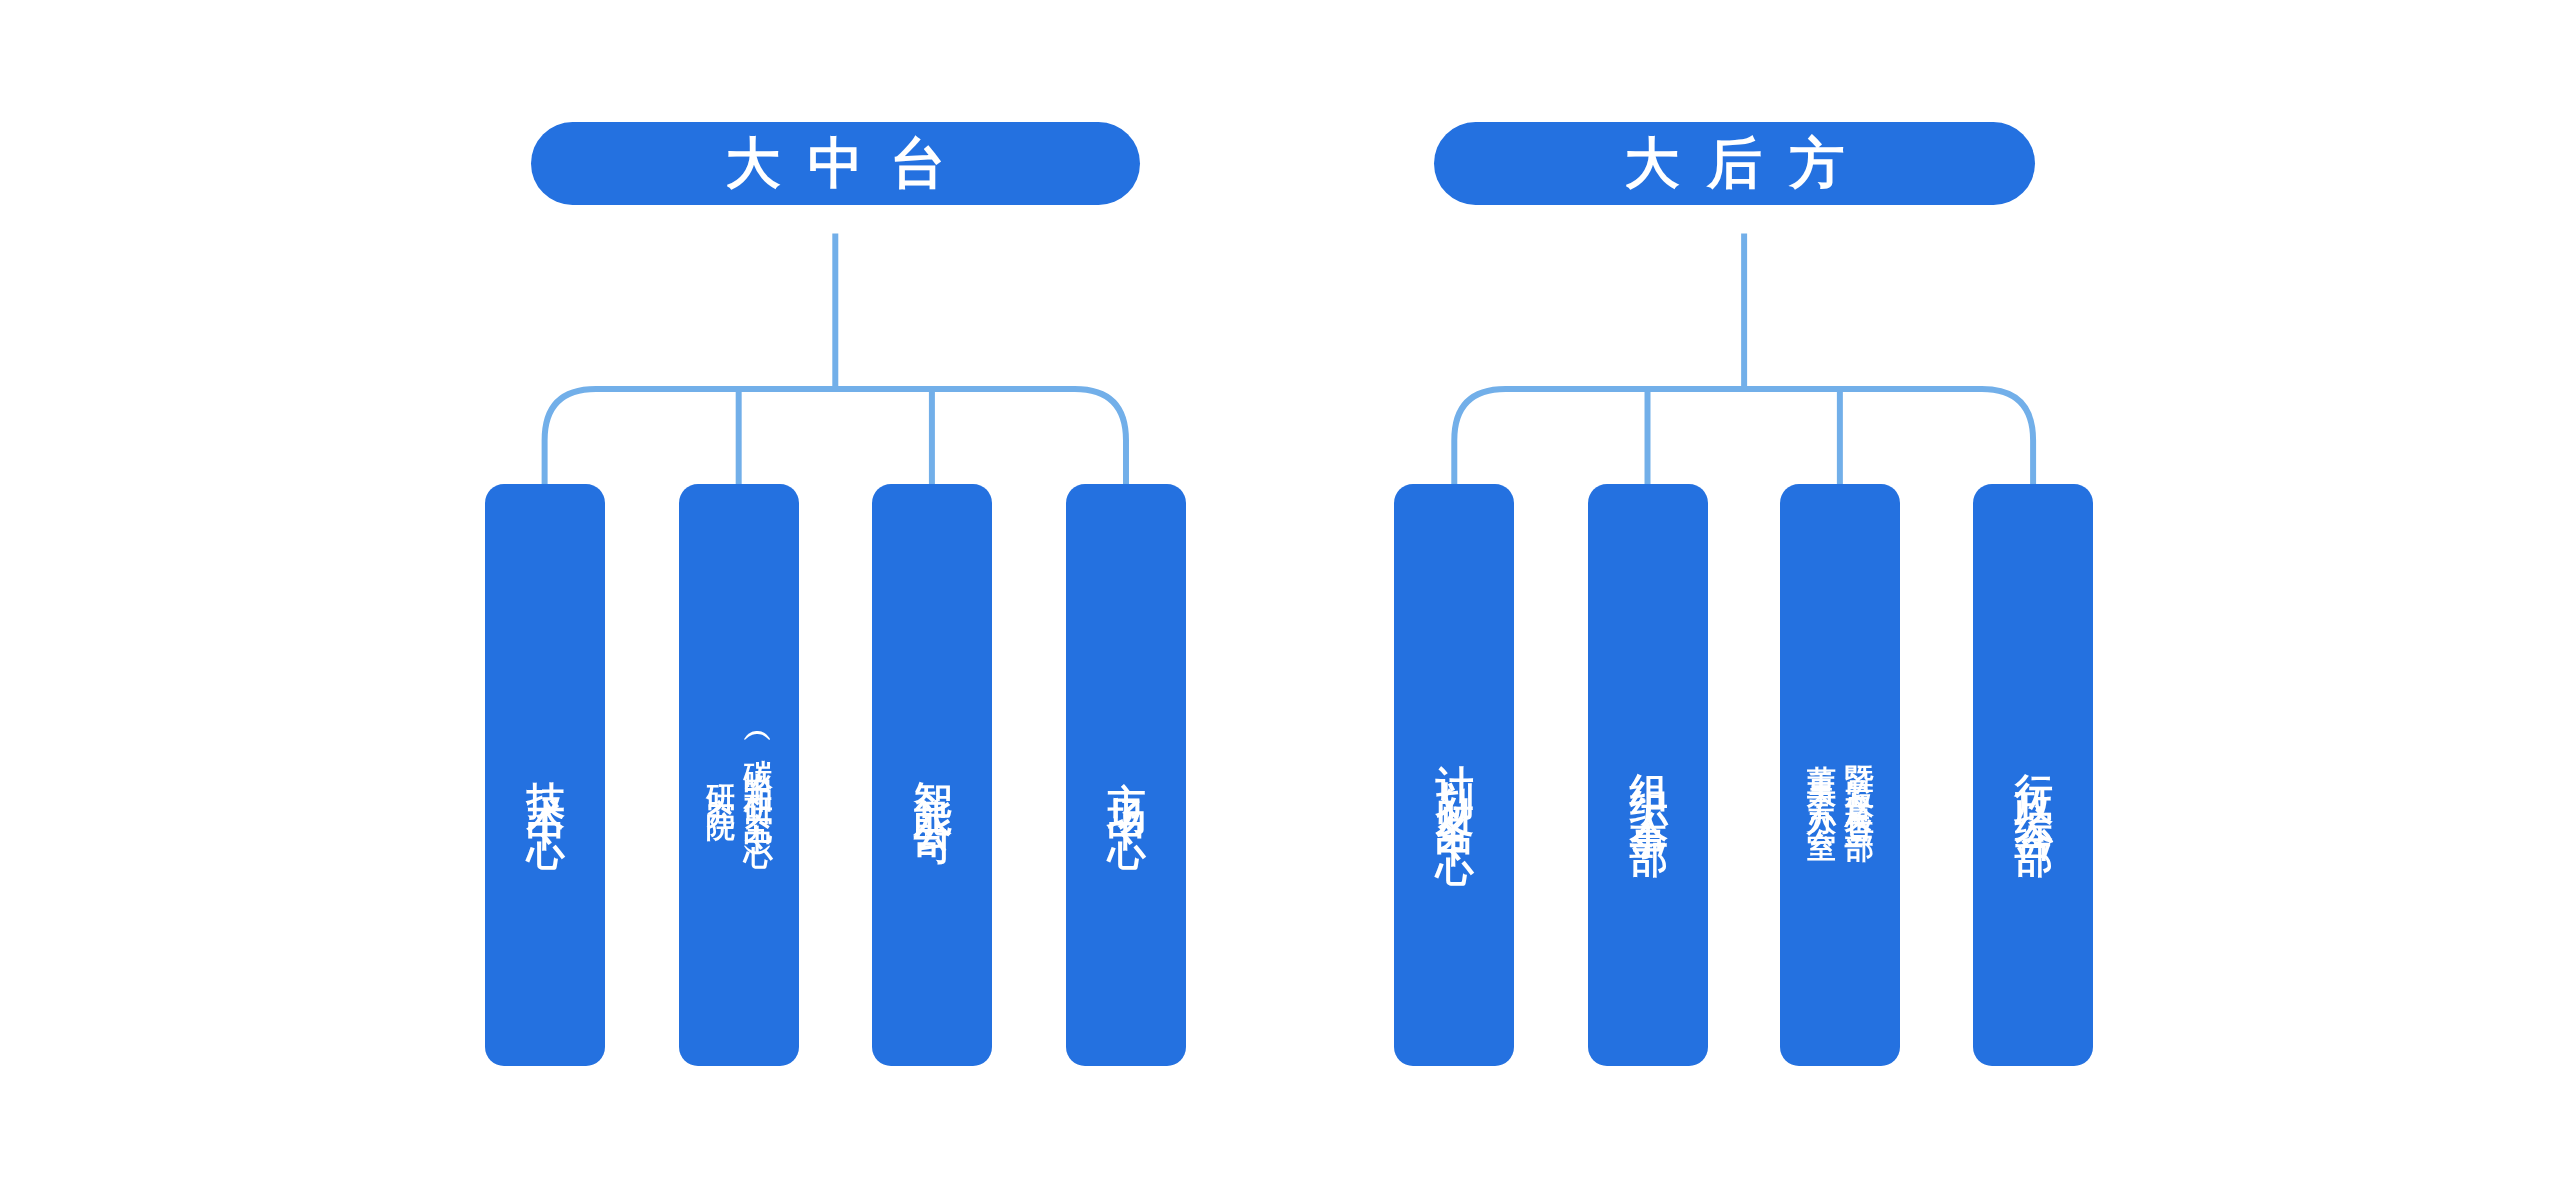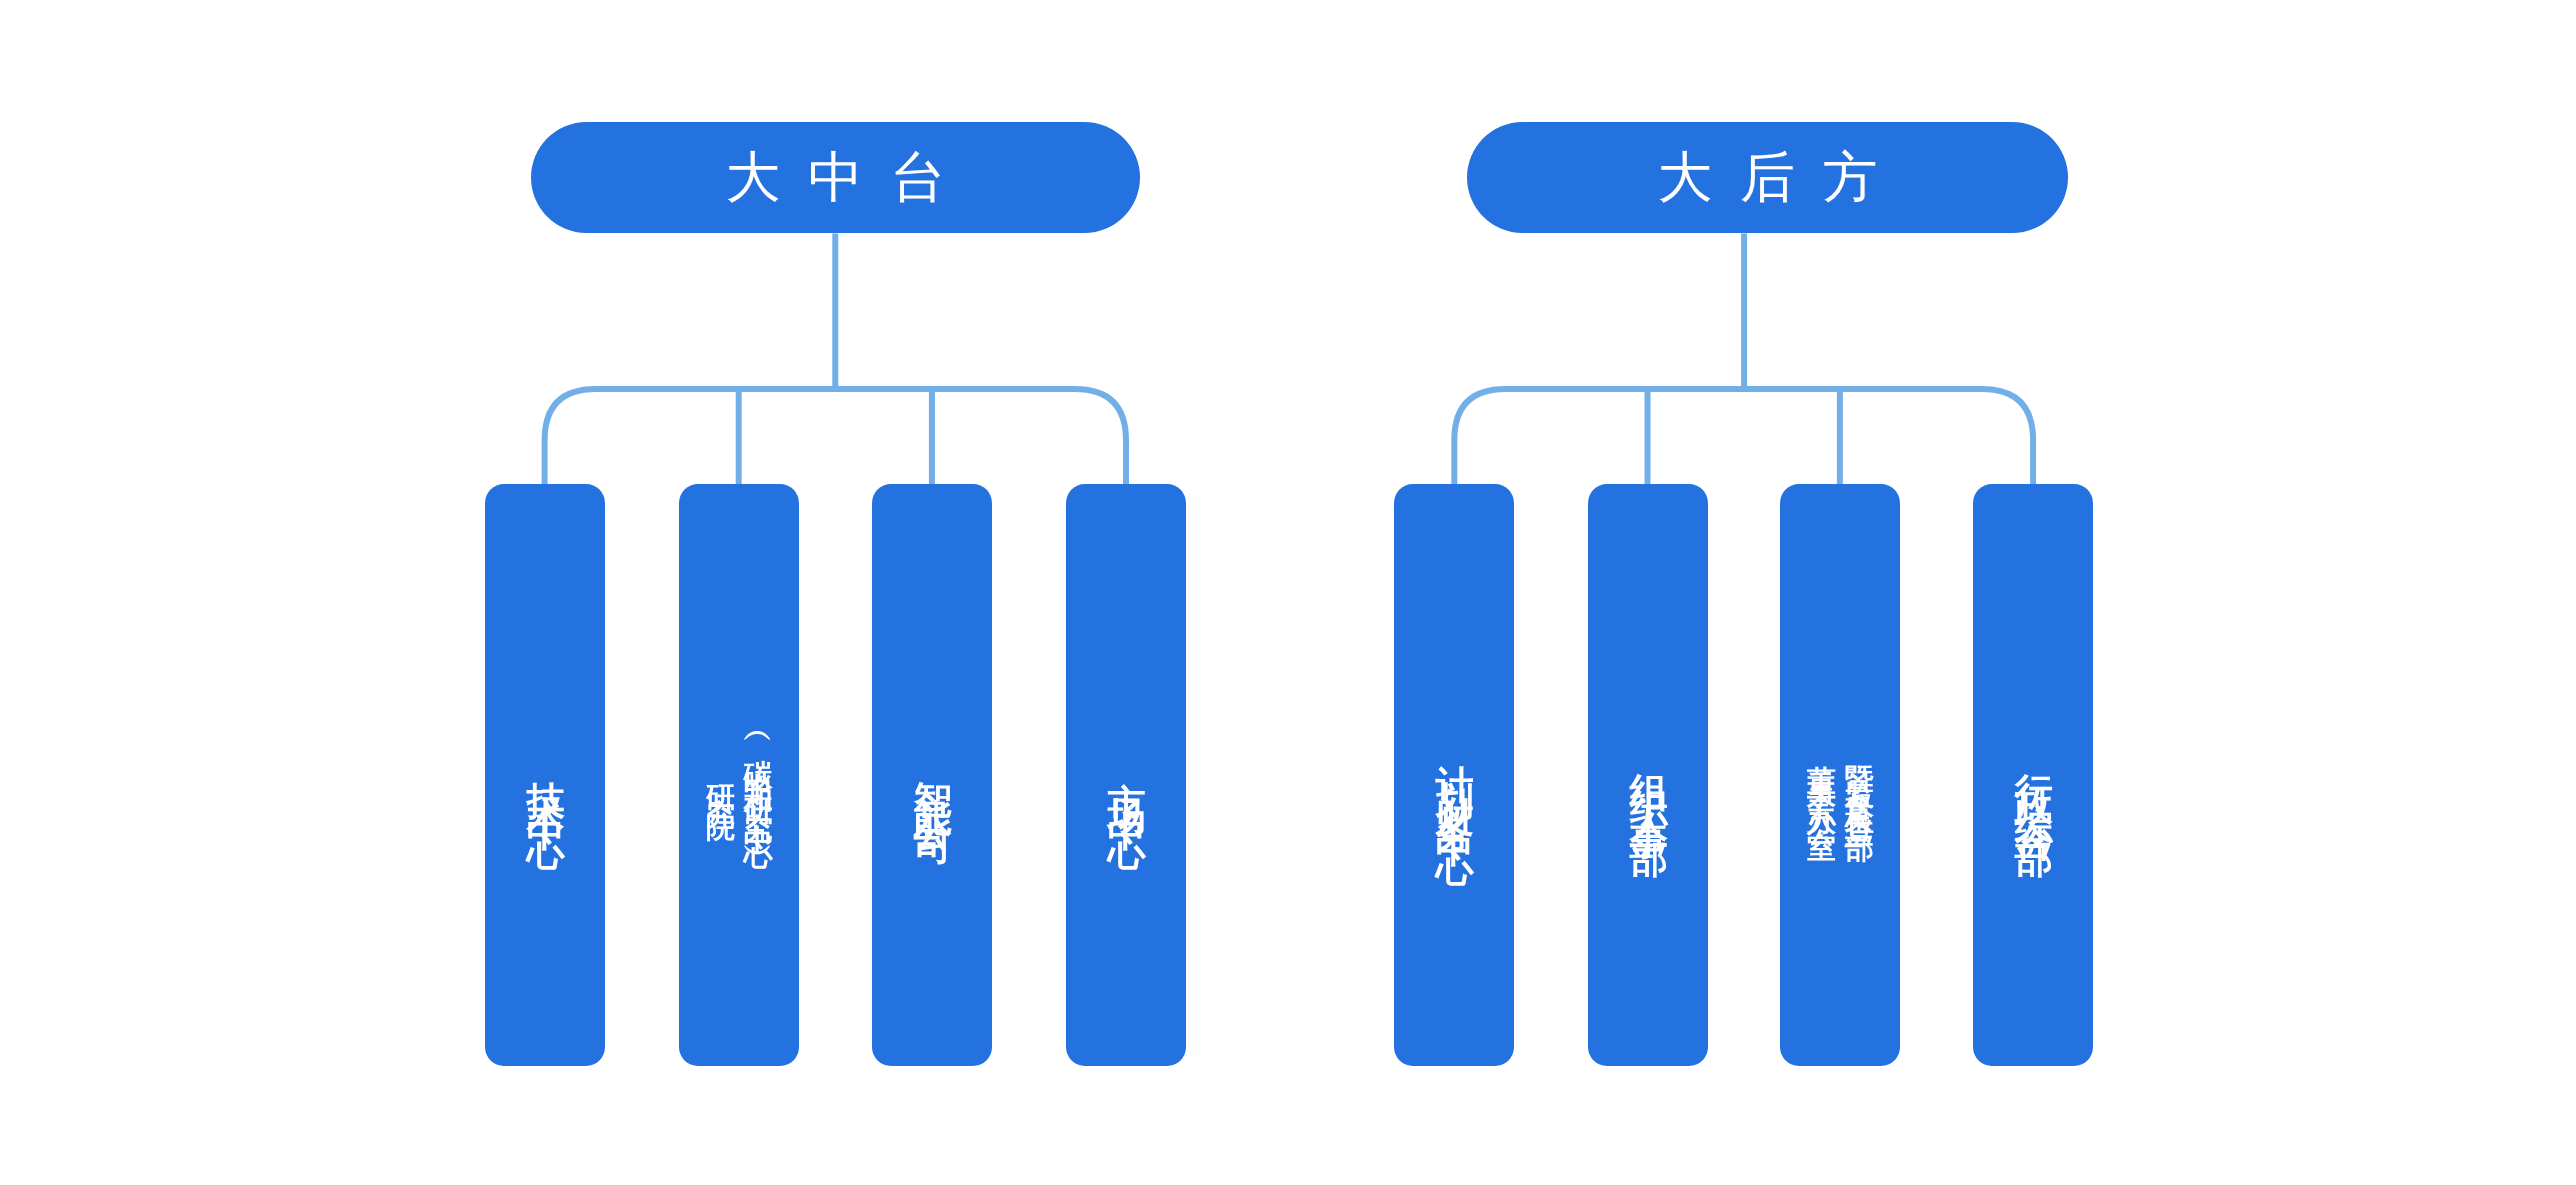--- a/index.html
+++ b/index.html
@@ -12,22 +12,22 @@
   }
   .connector-svg{position:absolute;left:0;top:0;width:2576px;height:1186px;}
   .node{
     position:absolute;
     background:#2471E0;
     display:flex;align-items:center;justify-content:center;
     color:#ffffff;
     box-sizing:border-box;
   }
   .pill{
-    height:111px;border-radius:56px;
-    font-size:55px;font-weight:400;
+    height:83px;border-radius:56px;
+    font-size:55px;font-weight:700;
     letter-spacing:0.5em;
   }
   .pill .hlabel{padding-left:0.5em;white-space:nowrap;}
   .vbox{
     width:120px;height:582px;border-radius:19px;
   }
   .vlabel{
     writing-mode:vertical-lr;
     text-orientation:mixed;
     white-space:pre-line;
@@ -62,21 +62,21 @@
     <span class="vlabel small">研究院
 （碳中和研究中心）</span>
   </div>
   <div class="node vbox" style="left:872px;top:484px;">
     <span class="vlabel">智能公司</span>
   </div>
   <div class="node vbox" style="left:1066px;top:484px;">
     <span class="vlabel">市场中心</span>
   </div>
 
-  <div class="node pill" style="left:1467px;top:122px;width:601px;">
+  <div class="node pill" style="left:1434px;top:122px;width:601px;">
     <span class="hlabel">大后方</span>
   </div>
 
   <div class="node vbox" style="left:1394px;top:484px;">
     <span class="vlabel">计划财务中心</span>
   </div>
   <div class="node vbox" style="left:1588px;top:484px;">
     <span class="vlabel">组织人事部</span>
   </div>
   <div class="node vbox" style="left:1780px;top:484px;">

